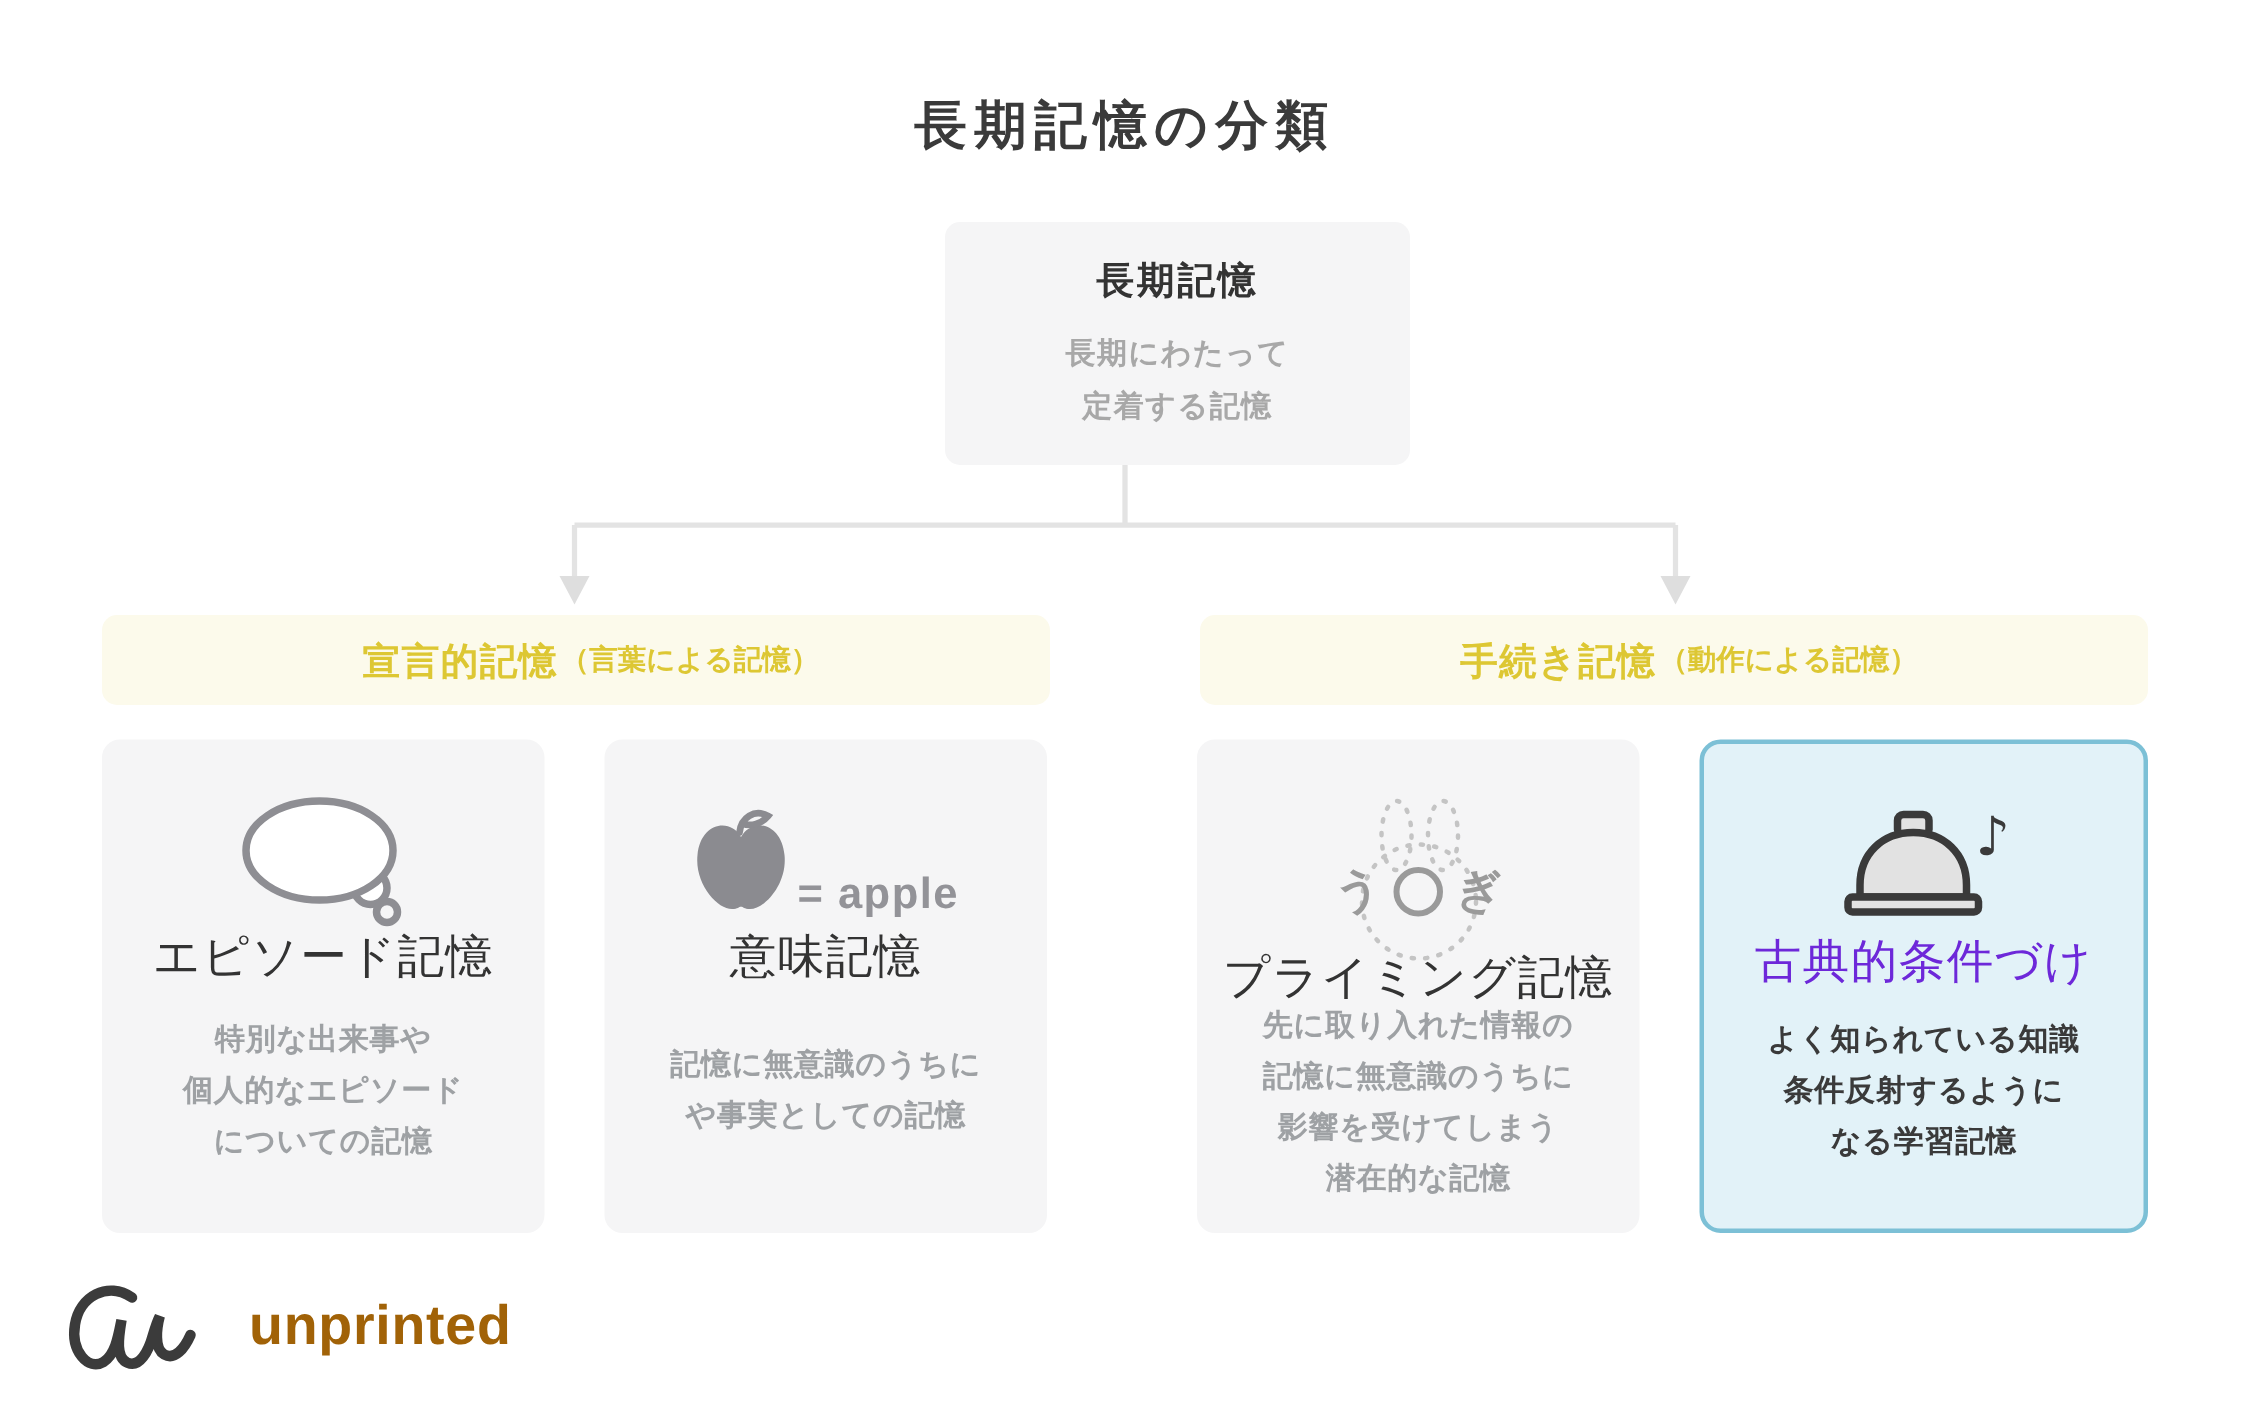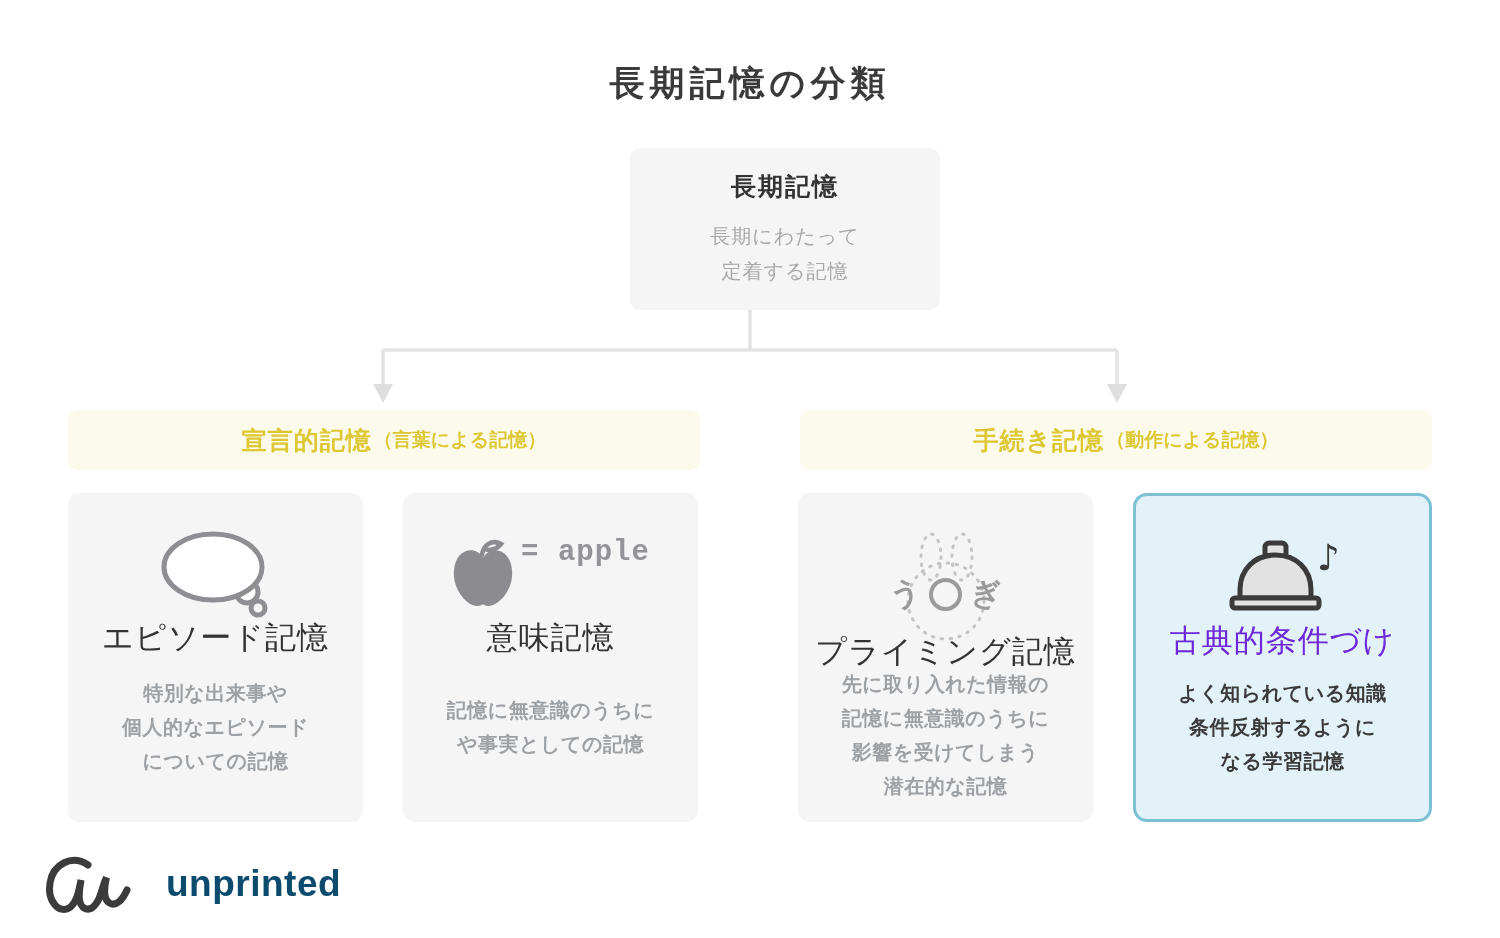--- a/index.html
+++ b/index.html
@@ -20,21 +20,21 @@
     font-family: Liberation Mono, monospace;
   }
 
   
   .root-node {
     position: absolute; left: 630px; top: 148px; width: 310px; height: 162px;
     background: #f5f5f6; border-radius: 10px;
     display: flex; flex-direction: column; align-items: center; justify-content: center;
   }
   .root-title { font-size: 25px; font-weight: 700; color: #333333; margin-bottom: 16px; letter-spacing: 2px; }
-  .root-desc { font-size: 20px; font-weight: 400; color: #a8a8a8; line-height: 35px; text-align: center; letter-spacing: 1px; }
+  .root-desc { font-size: 20px; font-weight: 700; color: #a8a8a8; line-height: 35px; text-align: center; letter-spacing: 1px; }
 
   .connectors { position: absolute; left: 0; top: 0; pointer-events: none; }
 
   
   .branch-header {
     position: absolute; top: 410px; width: 632px; height: 60px;
     background: #fcfaeb; border-radius: 10px;
     display: flex; align-items: center; justify-content: center;
     white-space: nowrap;
     padding-left: 20px;
@@ -74,42 +74,42 @@
   .card-desc {
     flex: 1; width: 100%;
     display: flex; flex-direction: column; justify-content: center;
     text-align: center;
     font-size: 20px; font-weight: 700; color: #9ea1a4; line-height: 34px;
     letter-spacing: 0.5px;
   }
   .card.highlighted .card-desc { color: #3a3a3a; }
 
   
-  .apple-row { display: flex; align-items: flex-start; gap: 6px; font-family: Liberation Mono, monospace; }
+  .apple-row { display: flex; align-items: flex-end; gap: 6px; }
   .apple-caption { font-size: 29px; font-weight: 700; color: #939398; letter-spacing: 1px; }
 
   
   .rabbit-box { position: relative; width: 176px; height: 112px; margin-top: 12px; }
   .rabbit-box svg { position: absolute; left: 0; top: 0; }
   .rabbit-text {
     position: absolute; left: 0; right: 0; top: 42px;
     display: flex; align-items: center; justify-content: center; gap: 8px;
   }
   .rabbit-char { font-size: 31px; font-weight: 700; color: #9a9a9a; }
   .rabbit-ring {
     width: 33px; height: 33px; border: 4px solid #9a9a9a; border-radius: 50%;
     background: transparent;
   }
 
   
   .logo {
     position: absolute; left: 42px; top: 852px;
     display: flex; align-items: center; gap: 16px;
   }
-  .logo-word { font-size: 37px; font-weight: 700; color: #0c4a6e; letter-spacing: 0.5px; }
+  .logo-word { font-size: 37px; font-weight: 700; color: #a16207; letter-spacing: 0.5px; }
 </style>
 </head>
 <body>
 
 <div class="canvas">
 
   <h1 class="page-title">長期記憶の分類</h1>
 
   <div class="root-node">
     <div class="root-title">長期記憶</div>

